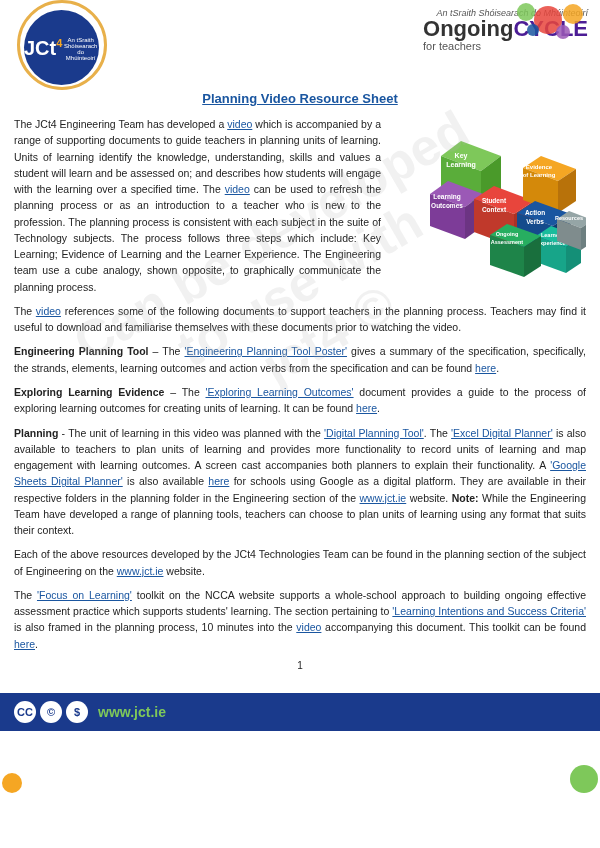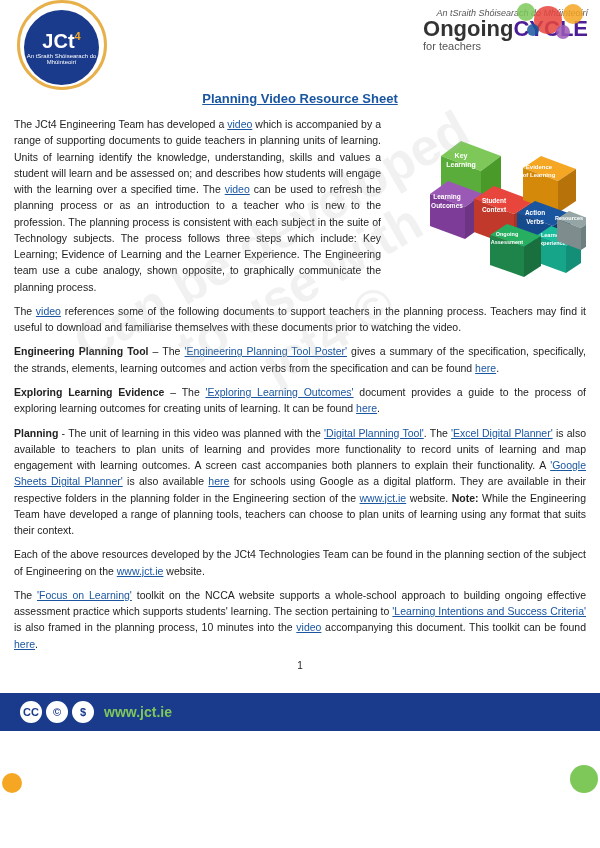--- a/index.html
+++ b/index.html
@@ -41,21 +41,21 @@
     }
     .logo-inner {
       position: absolute;
       top: 2px;
       left: 12px;
       width: 75px;
       height: 75px;
       border-radius: 50%;
       background: #1a3a8c;
       display: flex;
-      flex-direction: column;
+      flex-direction: row;
       align-items: center;
       justify-content: center;
     }
     .logo-jct {
       color: #fff;
       font-size: 20px;
       font-weight: bold;
       line-height: 1;
     }
     .logo-jct sup {
@@ -165,21 +165,21 @@
       z-index: 10;
       line-height: 1.1;
     }
 
     
     .footer {
       background: #1a3a8c;
       color: #fff;
       display: flex;
       align-items: center;
-      padding: 8px 20px;
+      padding: 8px 14px;
       gap: 10px;
       margin-top: 10px;
     }
     .footer-icons {
       display: flex;
       gap: 4px;
       flex-shrink: 0;
     }
     .footer-icon {
       width: 22px;

